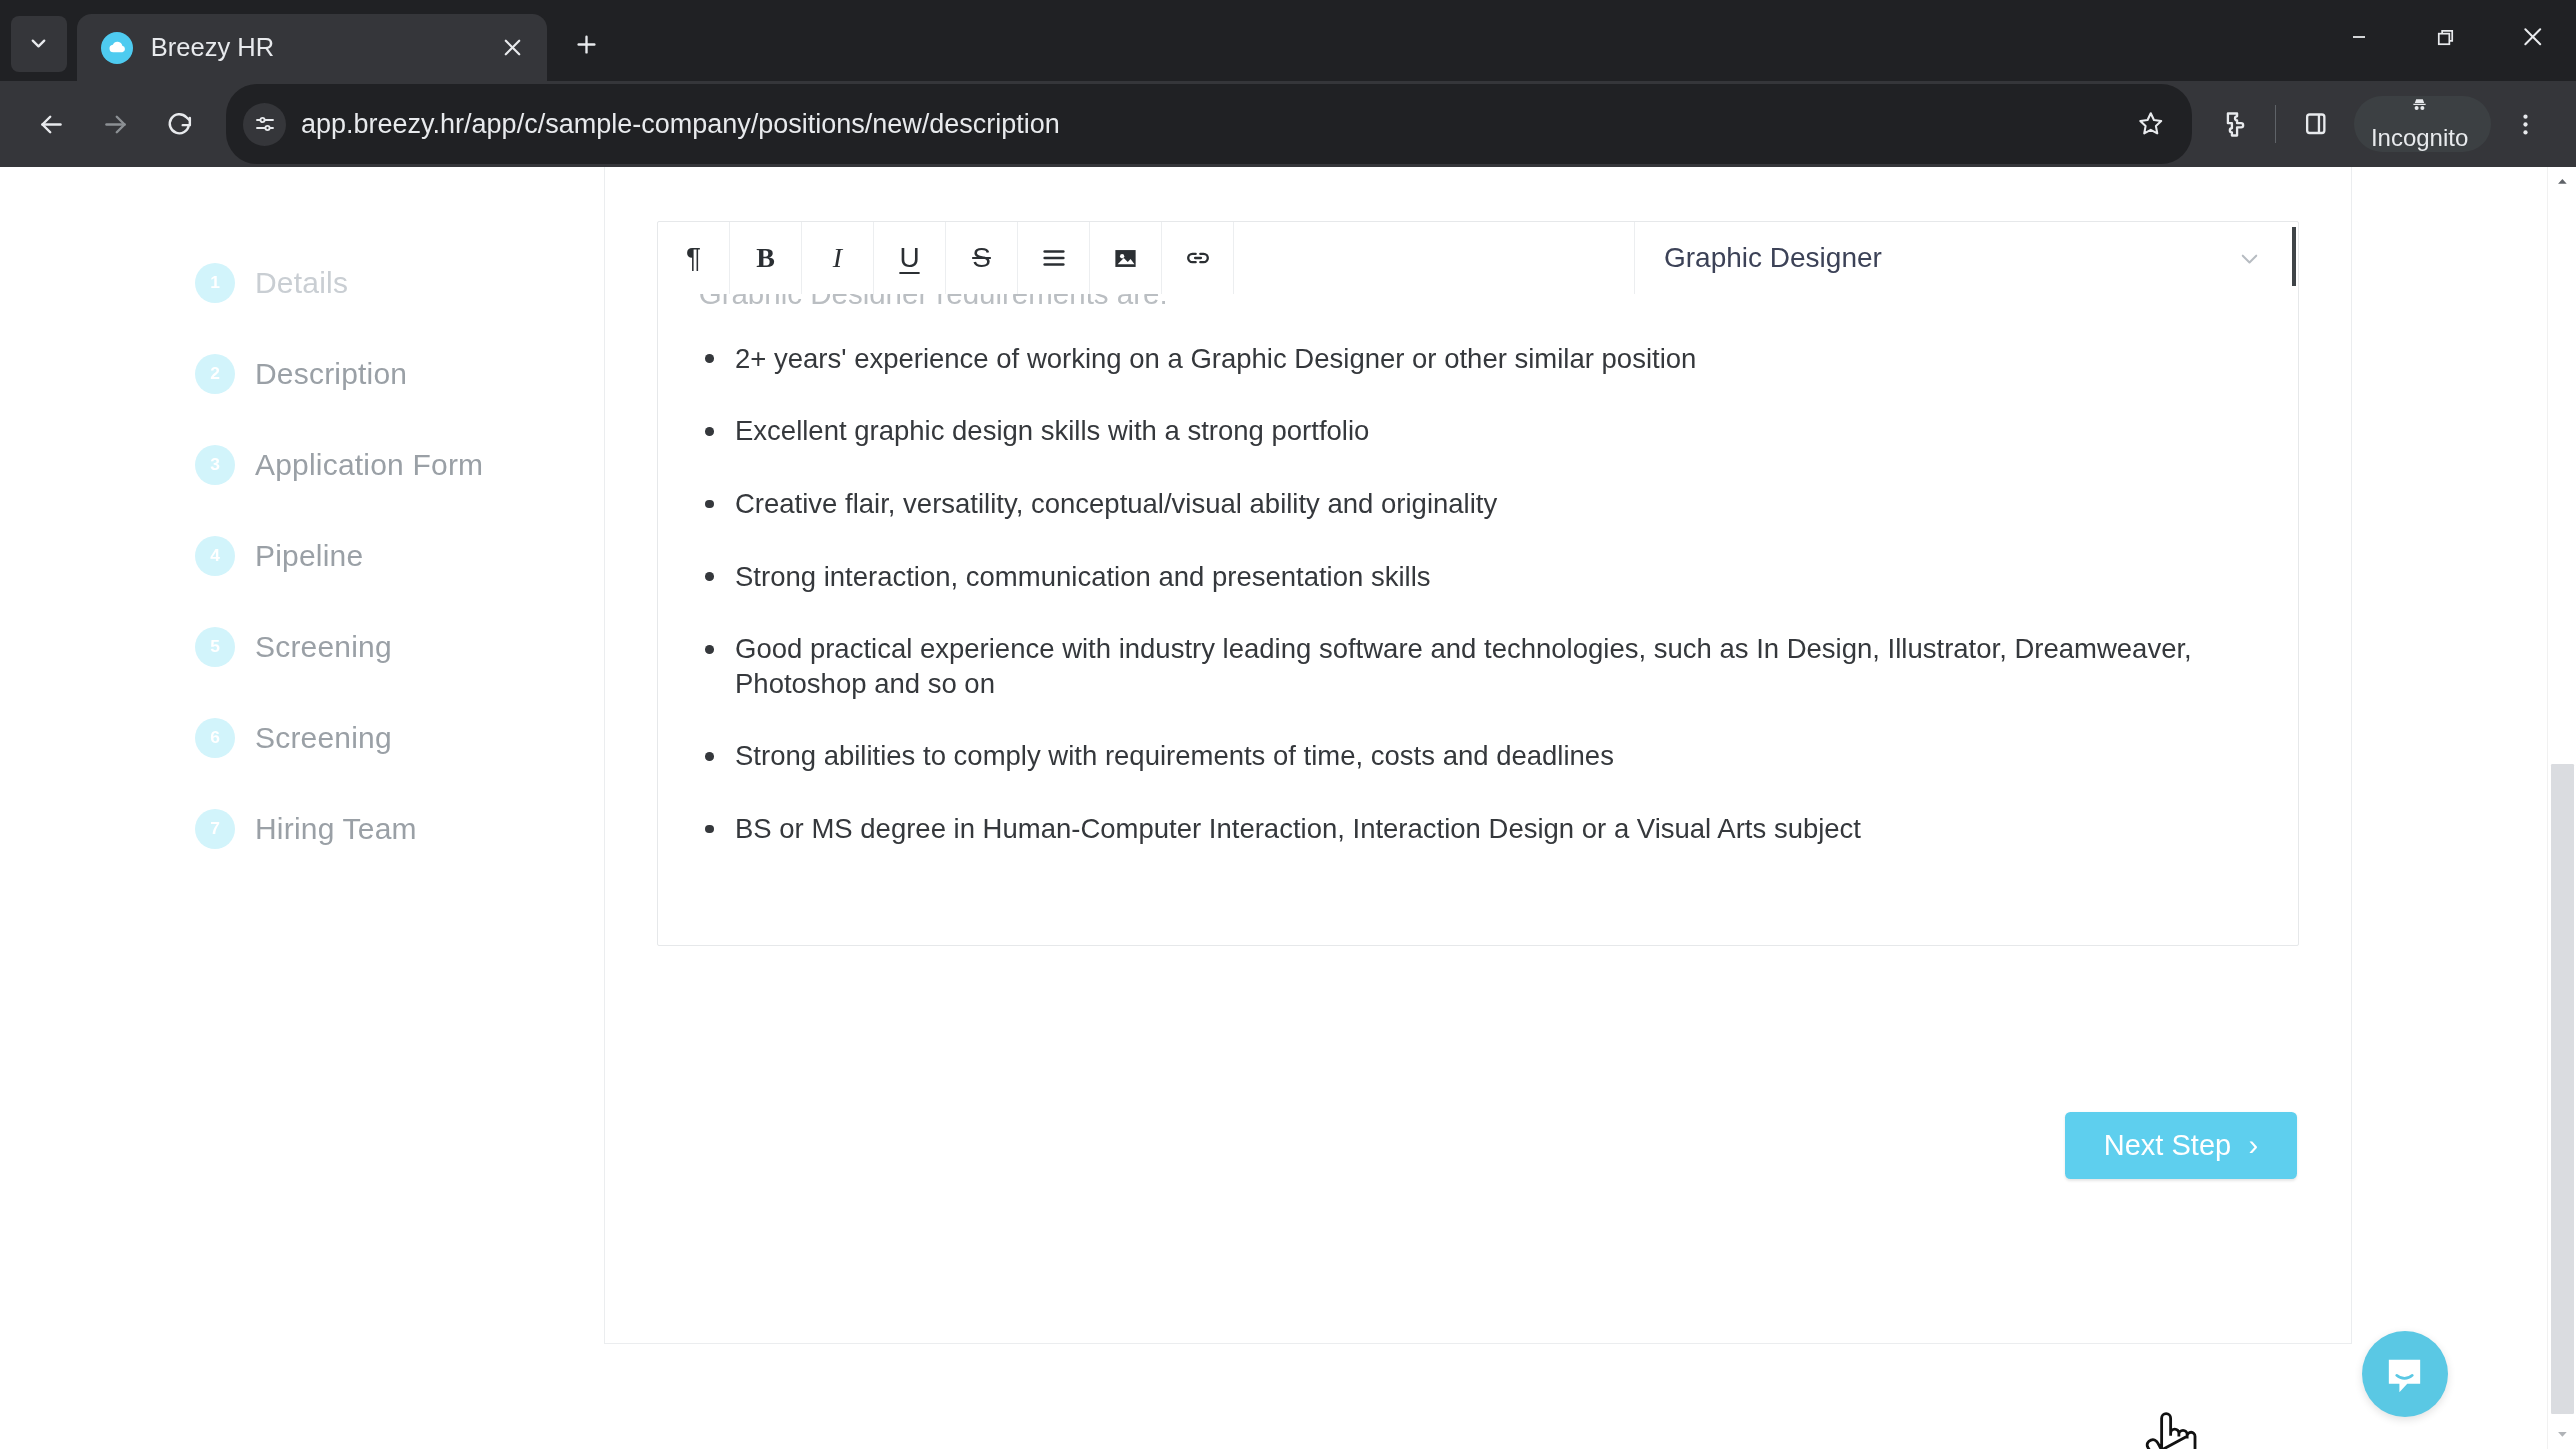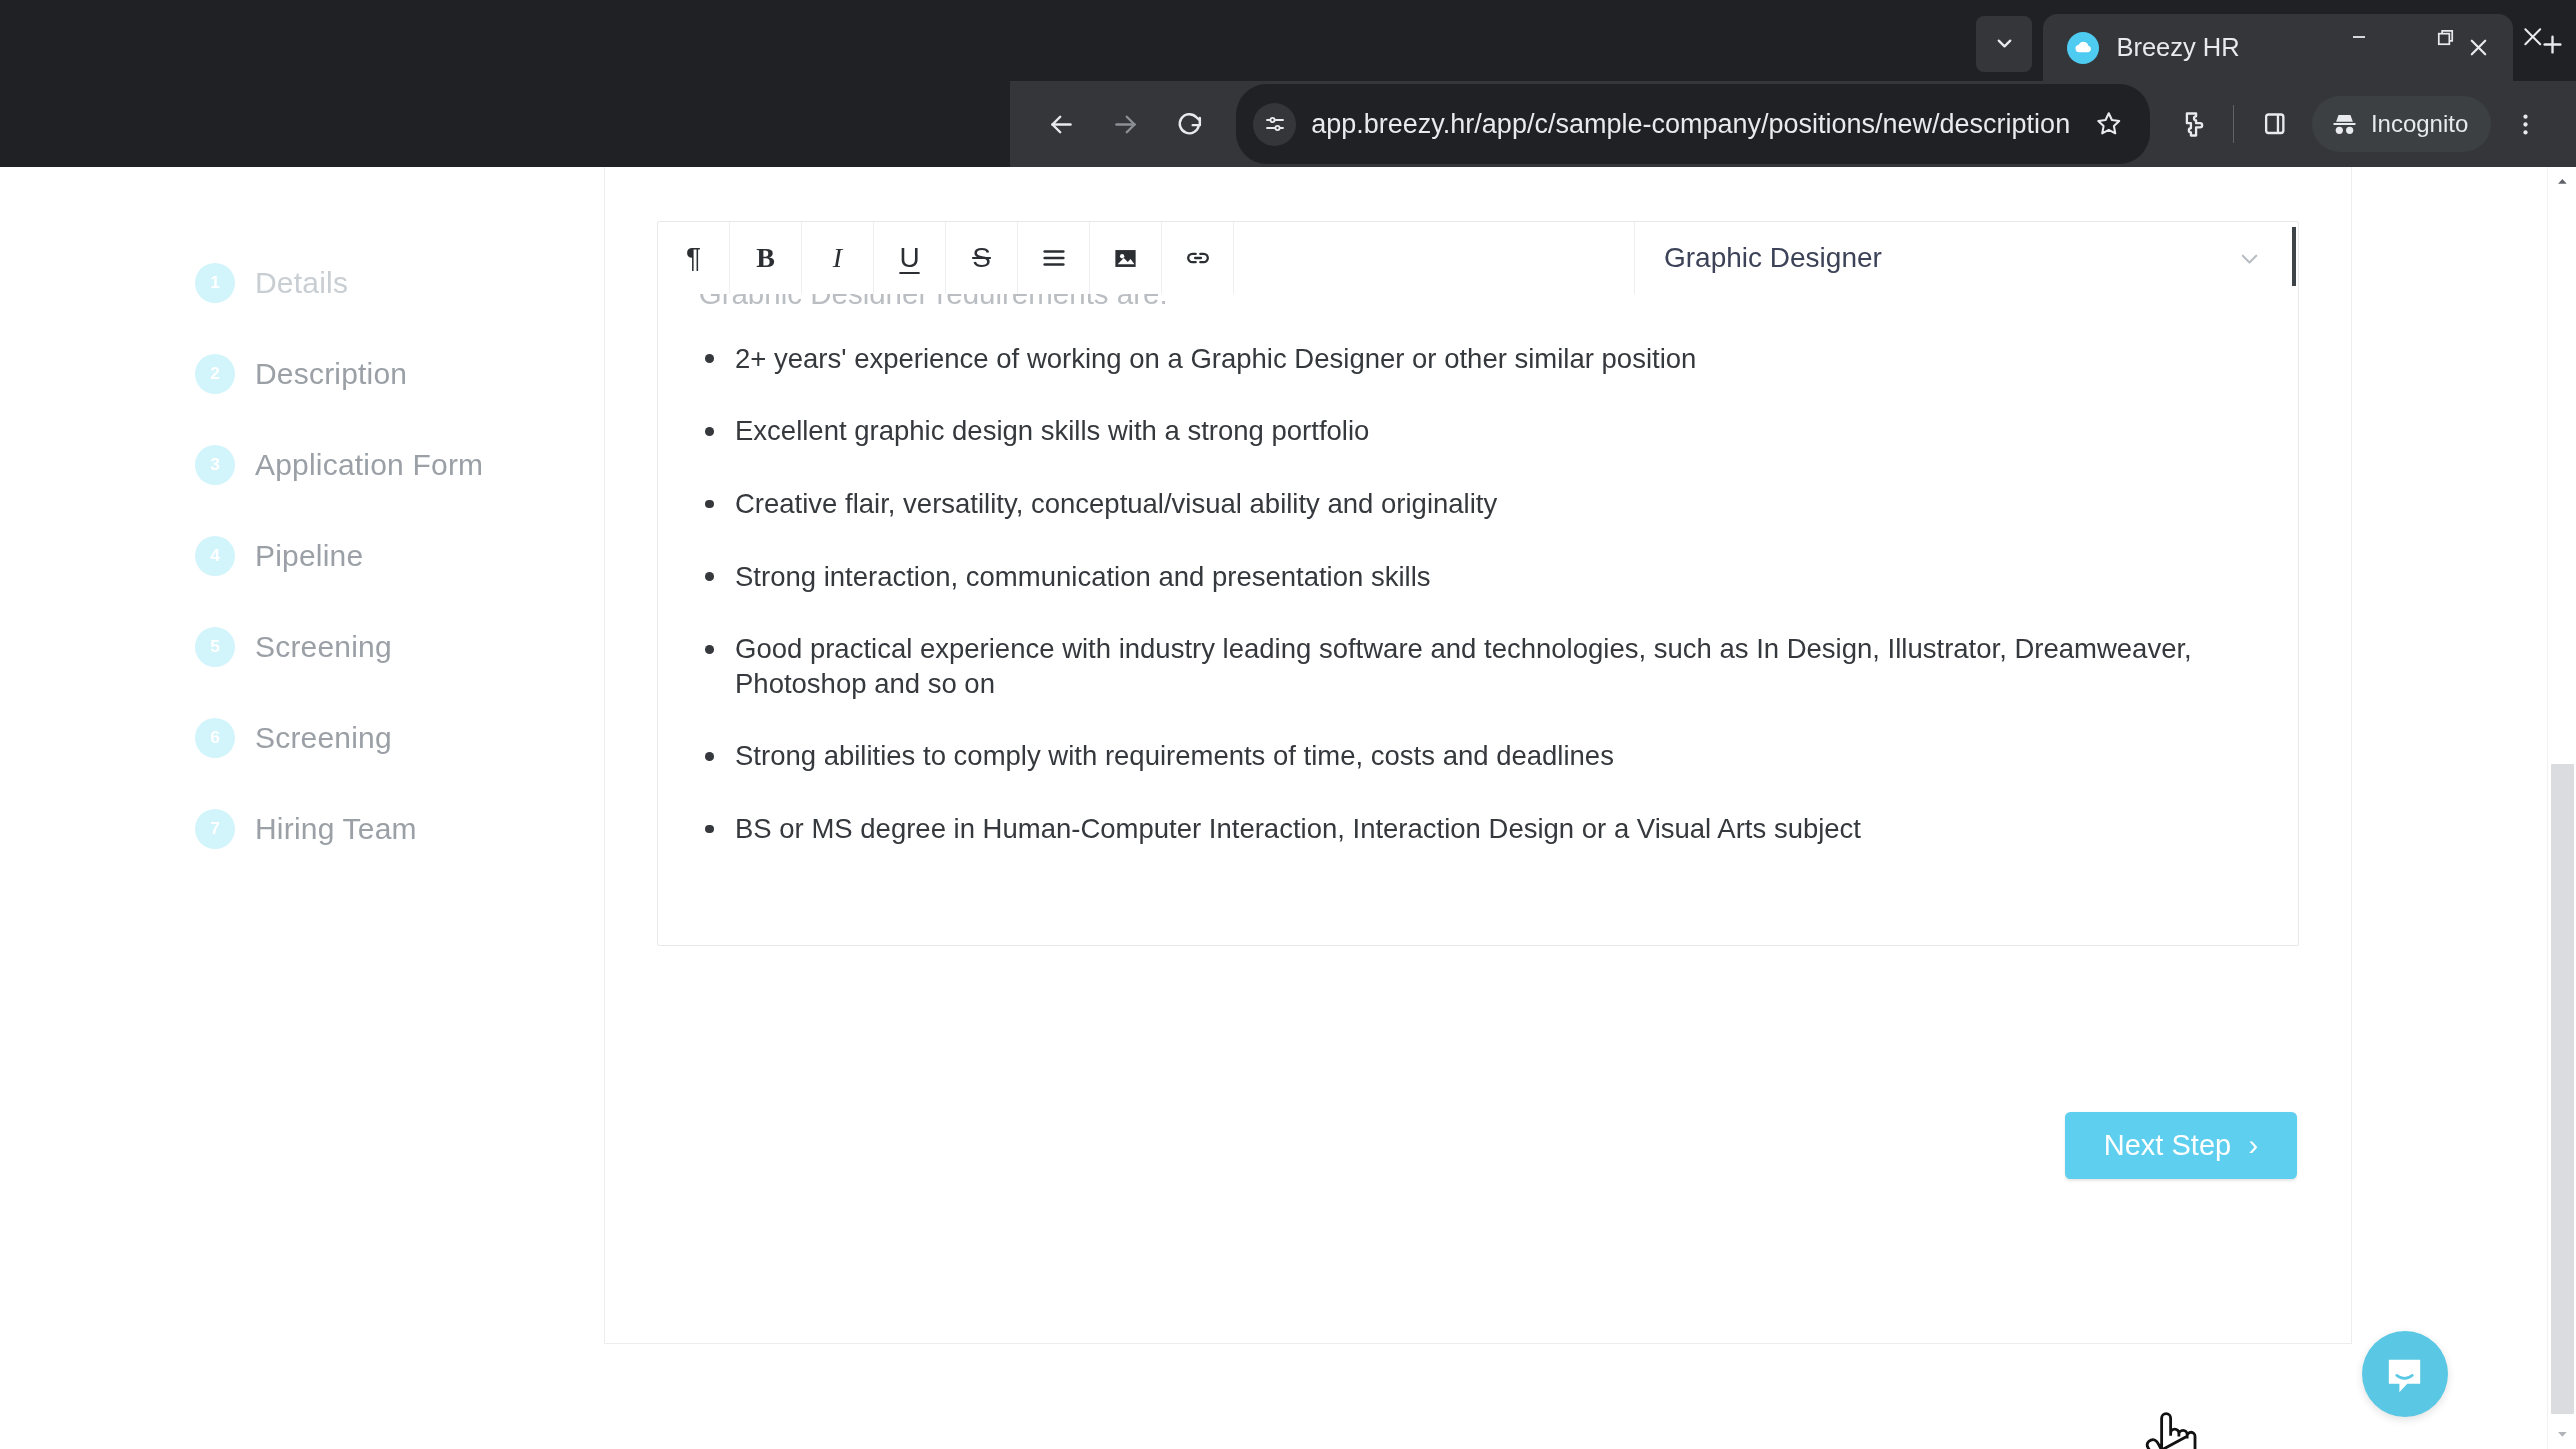--- a/index.html
+++ b/index.html
@@ -4,21 +4,21 @@
 <style>
   * { box-sizing: border-box; margin: 0; padding: 0; }
   html, body {
     width: 2576px; height: 1449px;
     overflow: hidden;
     font-family: "Liberation Sans", sans-serif;
     background: #ffffff;
   }
 
   
-  .browser { width: 2576px; height: 1449px; display: flex; flex-direction: column; background:#202124;align-items:flex-end; }
+  .browser { width: 2576px; height: 1449px; display: flex; flex-direction: column; background:#202124; }
 
   .tabstrip {
     height: 81px;
     background: #202124;
     display: flex;
     align-items: flex-end;
     padding-left: 6.7px;
     position: relative;
     flex: 0 0 81px;
   }
@@ -131,20 +131,21 @@
   }
   .tb-sep { width: 1.3px; height: 38px; background:#5f6368; margin: 0 12px; flex:0 0 1.3px;}
   .incognito {
     height: 56px;
     background: #3c4043;
     border-radius: 28px;
     display:flex; align-items:center; gap: 10.7px;
     padding: 0 23px 0 17.4px;
     margin-left: 9.4px;
     cursor: pointer;
+    flex-direction: column;
   }
   .incognito span { color:#e8eaed; font-size: 24px; white-space: nowrap;}
   .kebab { width: 54px; height: 64px; display:flex;align-items:center;justify-content:center; cursor:pointer; margin-left: 6.7px; flex:0 0 54px;}
 
   
   .viewport {
     flex: 1;
     background: #ffffff;
     position: relative;
     overflow: hidden;

